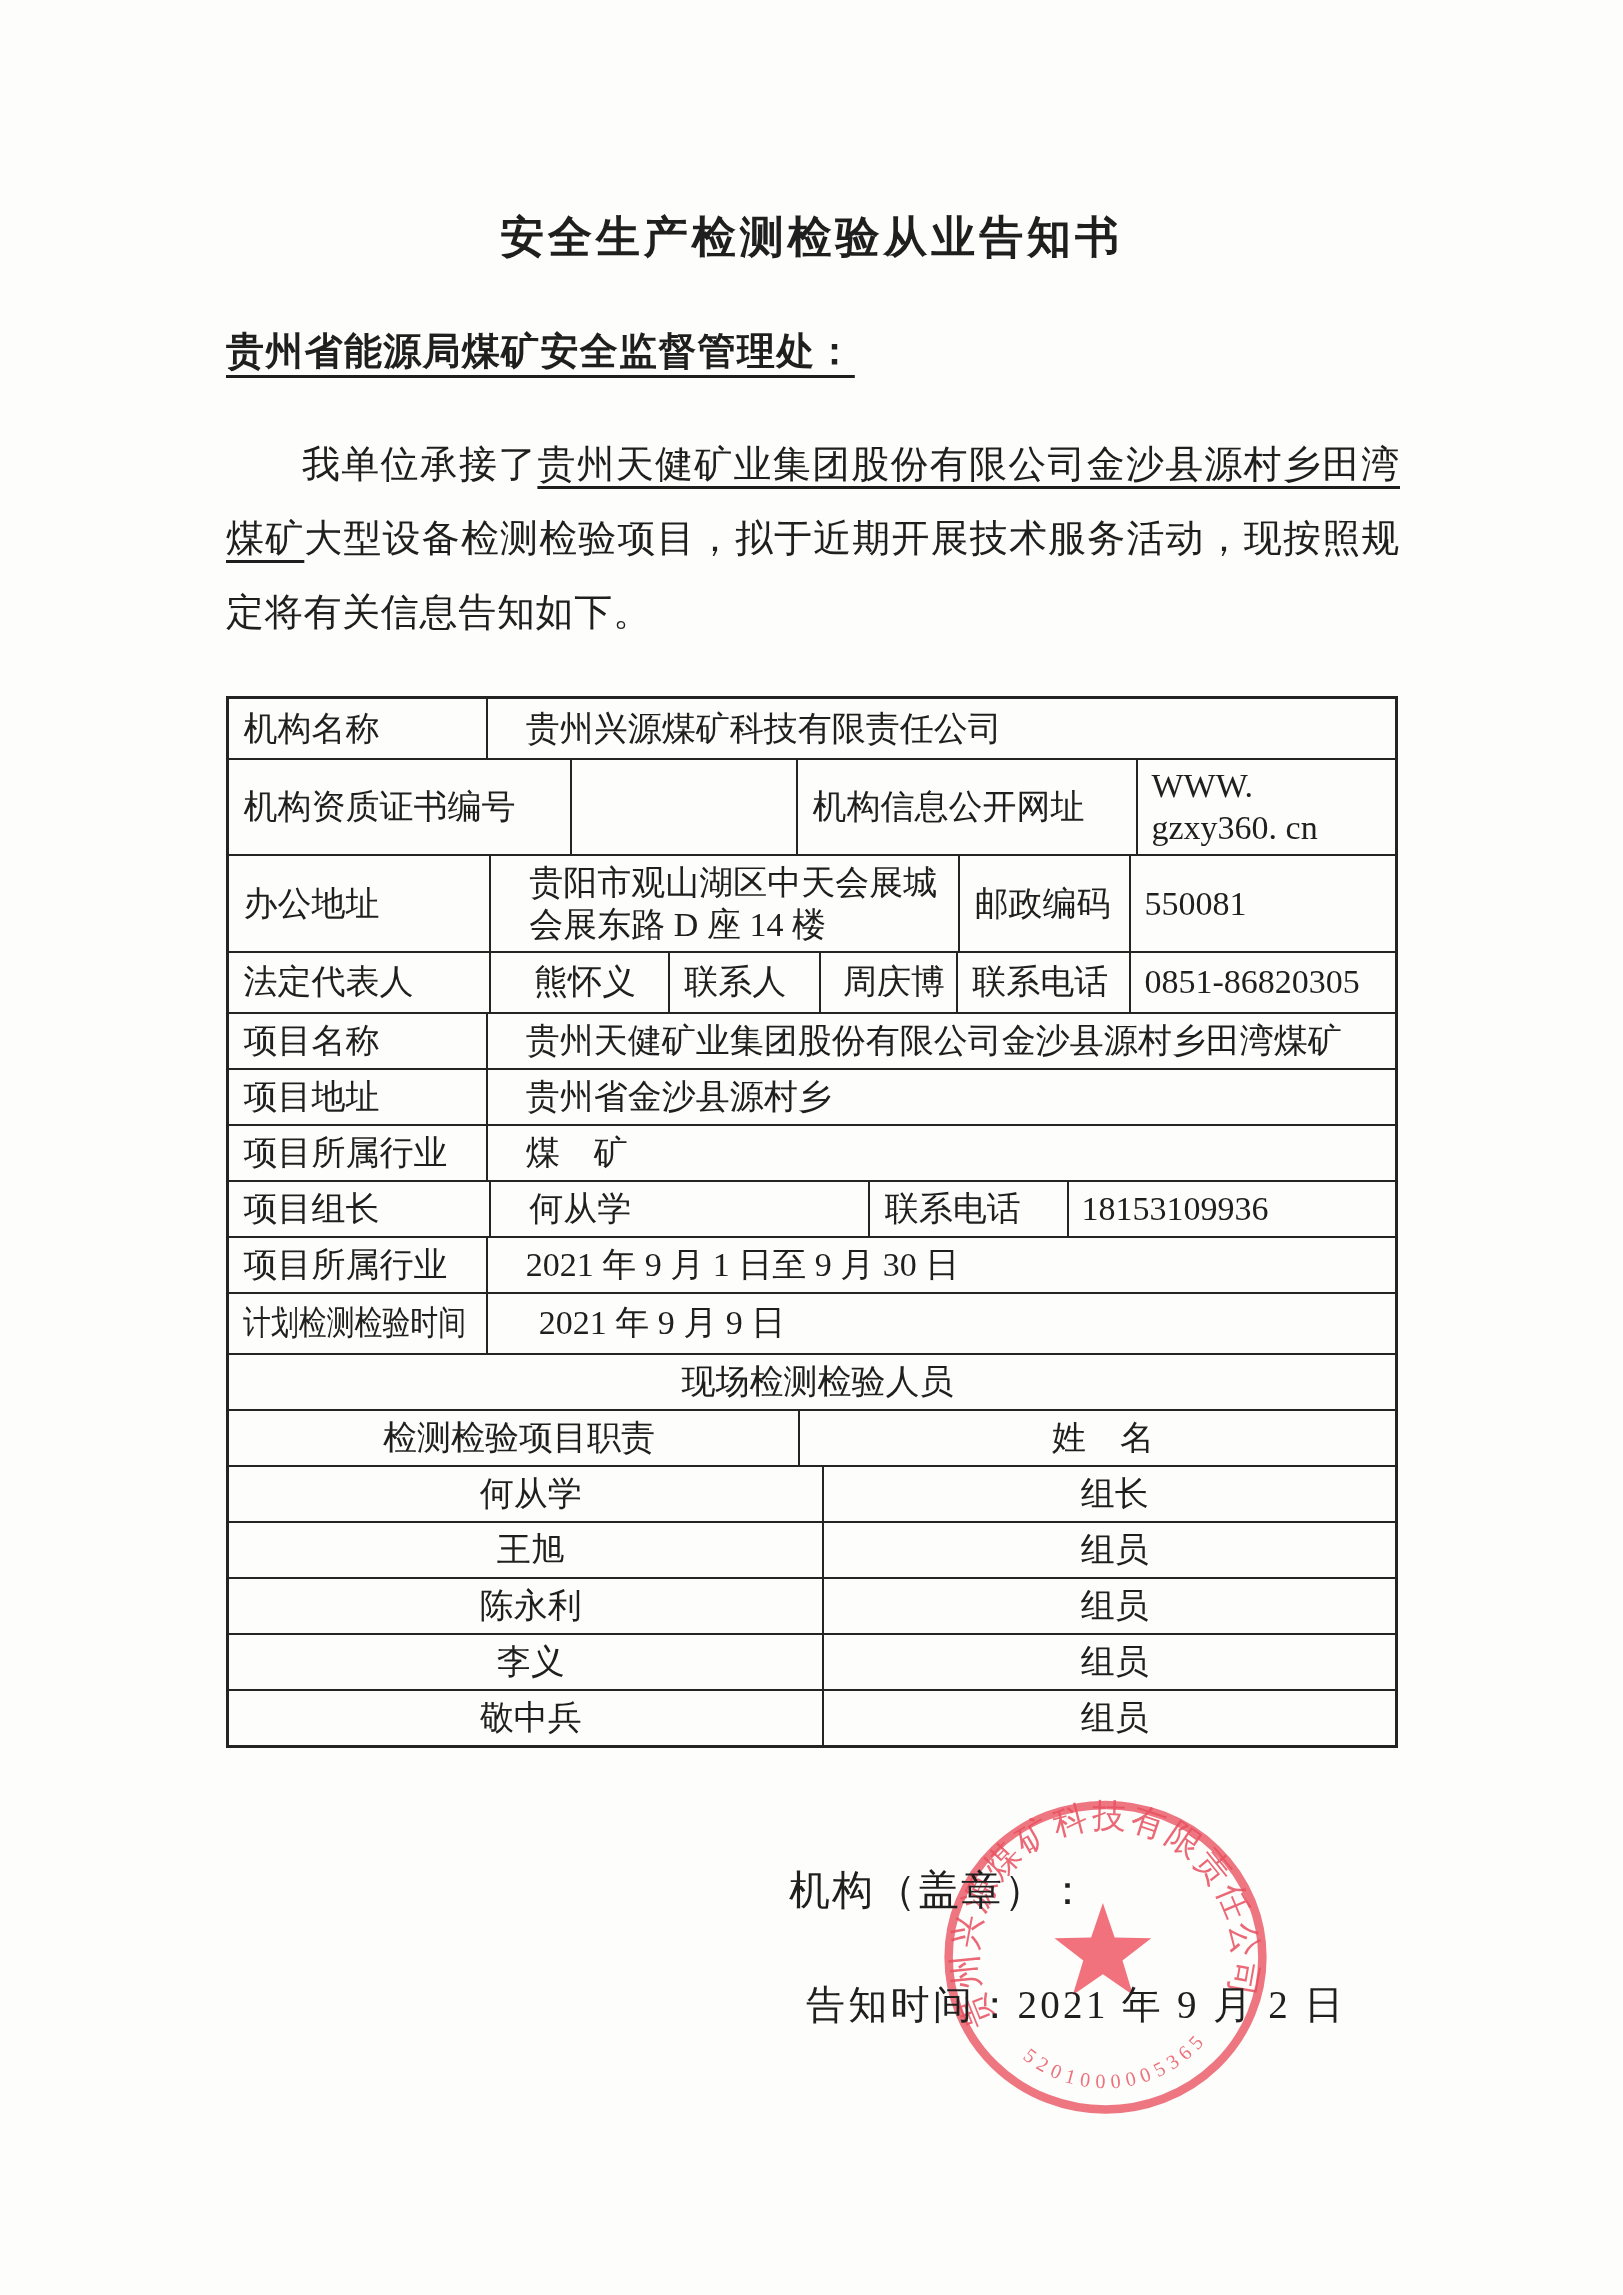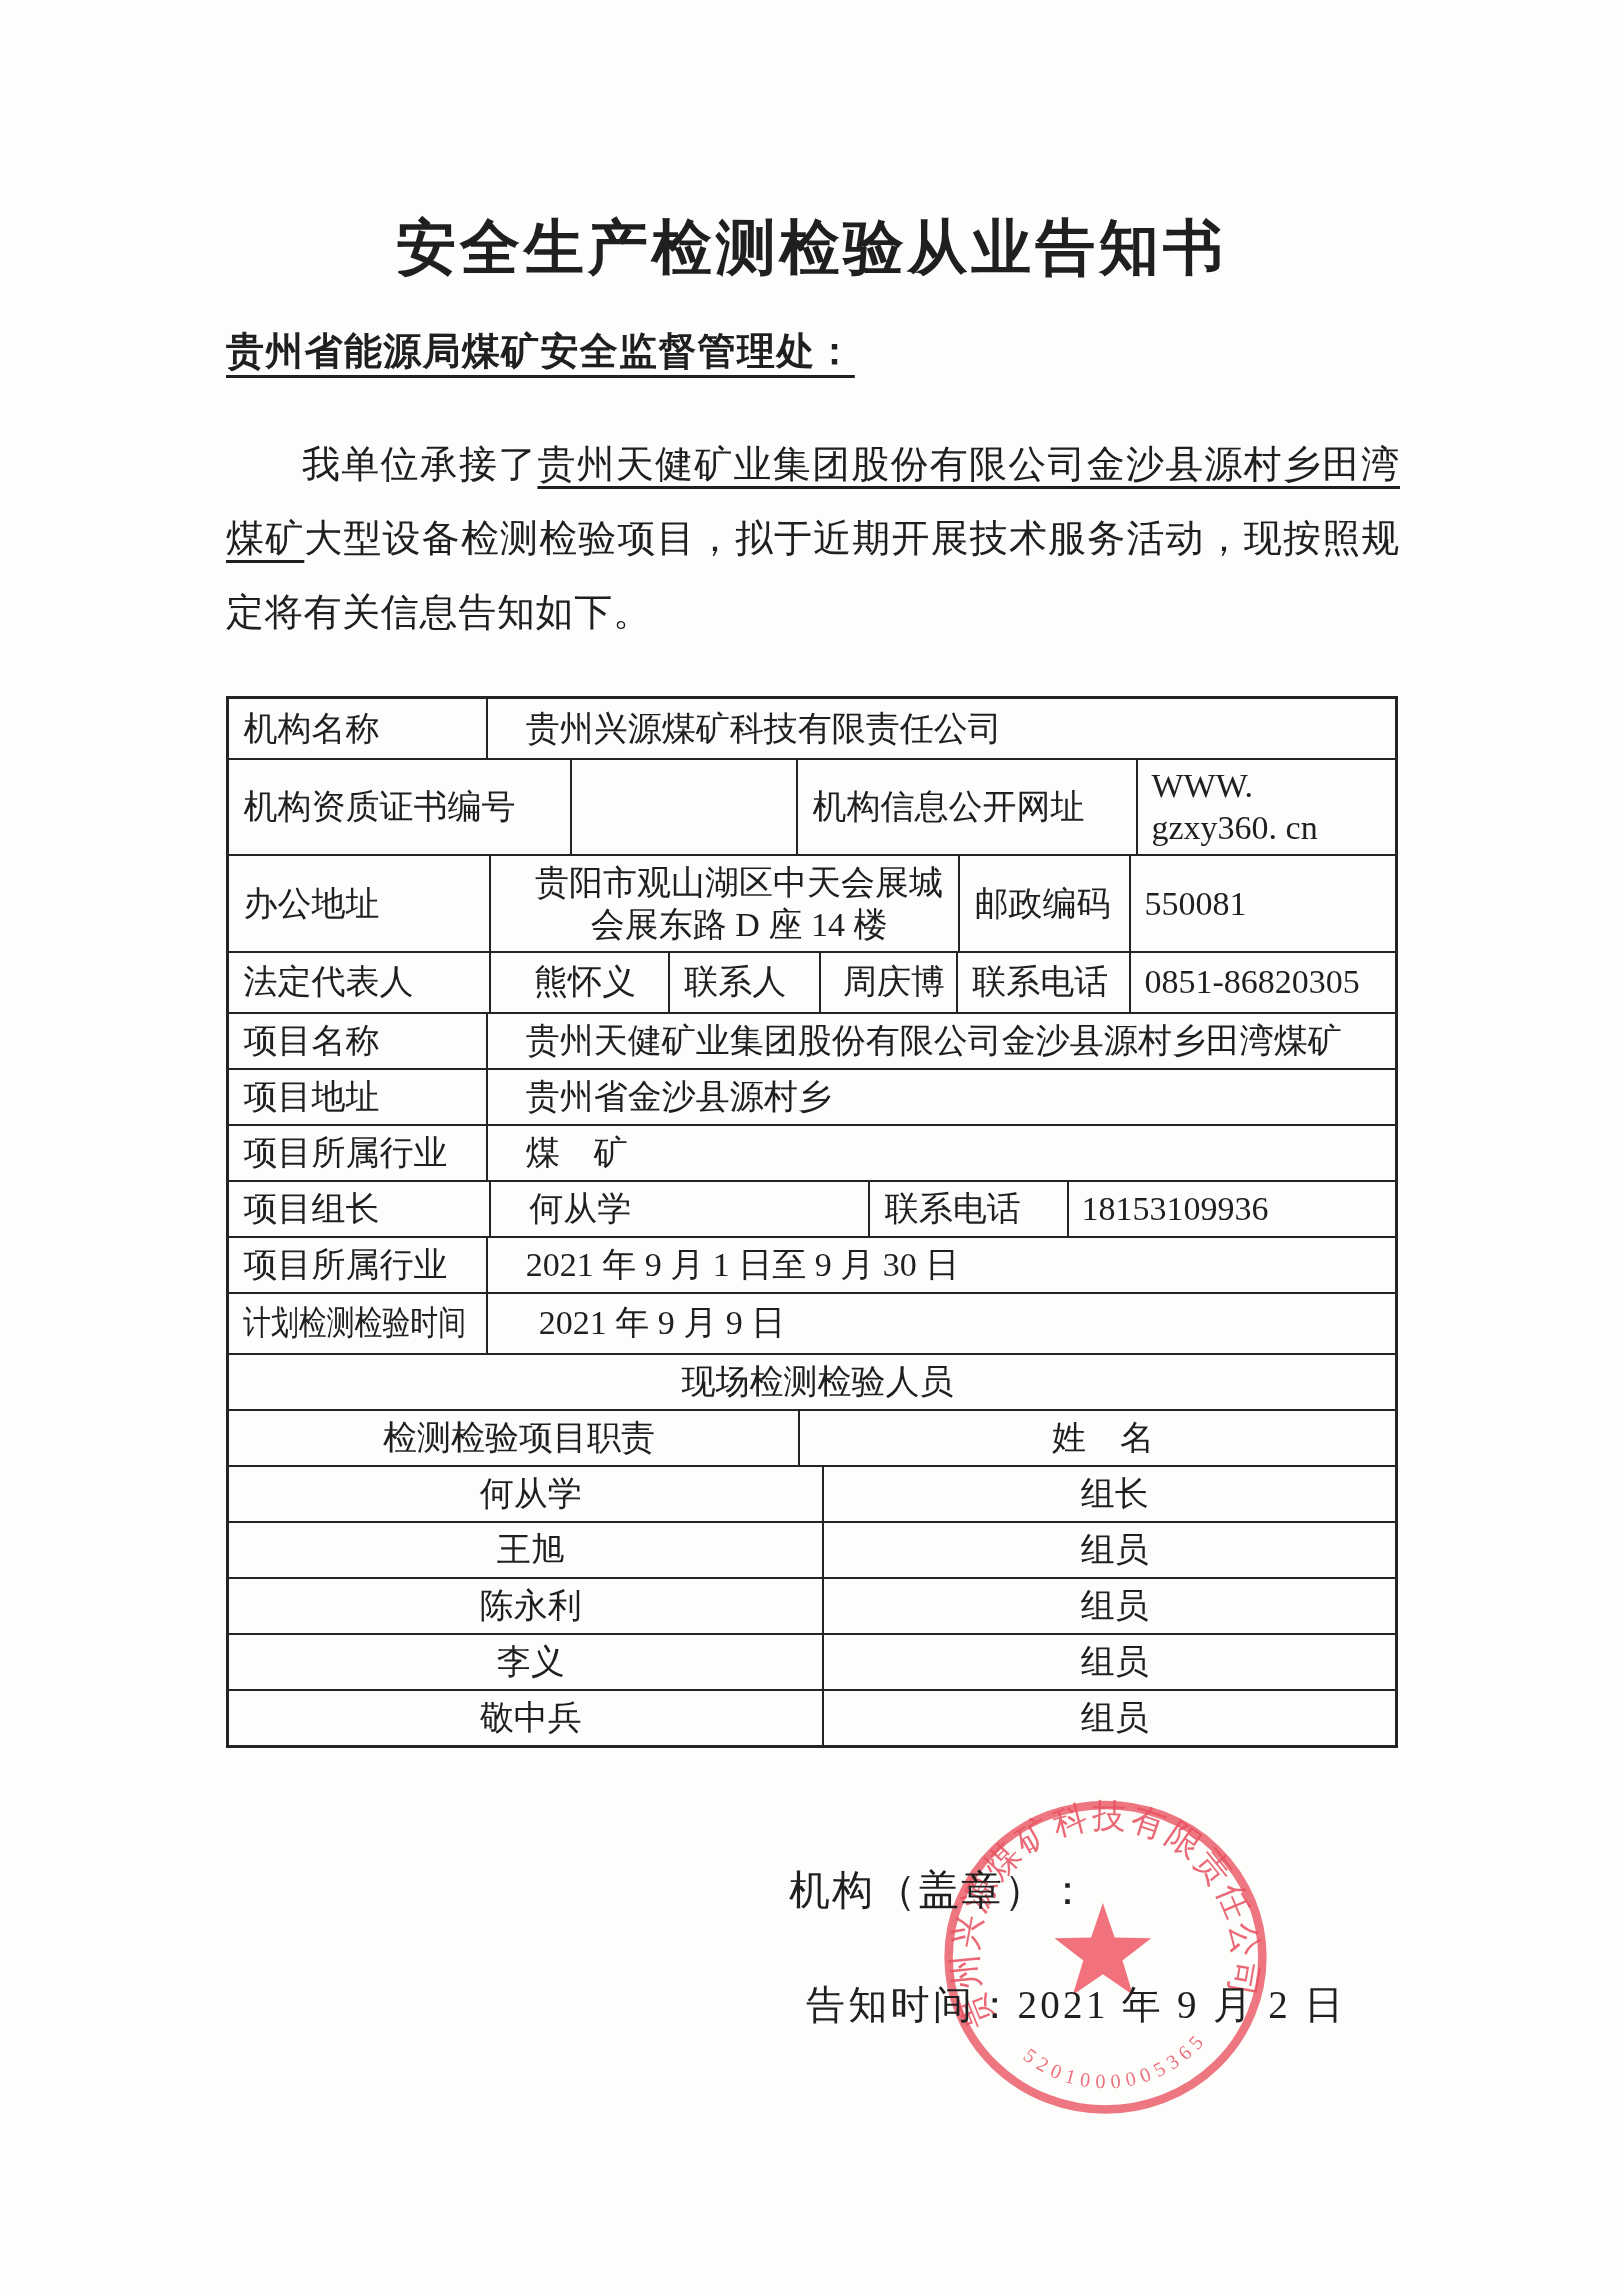--- a/index.html
+++ b/index.html
@@ -8,21 +8,21 @@
     width:1623px;height:2295px;
     margin:0 auto;
     background:#fdfdfb;
     font-family:"Liberation Serif","DejaVu Serif",serif;
     color:#1f1f1f;
     overflow:hidden;
   }
   .title{
     position:absolute;top:208px;left:0;width:100%;
     margin:0;text-align:center;
-    font-size:60px;font-weight:700;letter-spacing:3.9px;
+    font-size:44px;font-weight:700;letter-spacing:3.9px;
   }
   .salutation{
     position:absolute;left:226px;top:326px;
     font-size:38px;font-weight:600;letter-spacing:1.3px;
     text-decoration:underline;
     text-decoration-thickness:2.6px;
     text-underline-offset:10.5px;
     padding-right:18.3px;
   }
   .para{
@@ -36,21 +36,21 @@
     text-underline-offset:9.2px;
   }
   
   .tbl{
     position:absolute;left:226px;top:696px;width:1172px;
     border:3.3px solid #242424;box-sizing:border-box;
     background:#fdfdfb;
   }
   .trow{display:flex;border-bottom:2.6px solid #242424;min-height:59px;}
   .trow:last-child{border-bottom:none;}
-  .r-tall{min-height:87px;text-align:center;}
+  .r-tall{min-height:87px;}
   .r-sm{min-height:54px;}
   .tc{
     box-sizing:border-box;
     border-right:2px solid #242424;
     display:flex;align-items:center;
     font-size:34px;line-height:42px;
     padding:5.2px 9.2px 5.2px 14.4px;
   }
   .tc:last-child{border-right:none;}
   .val{padding-left:38px;}

